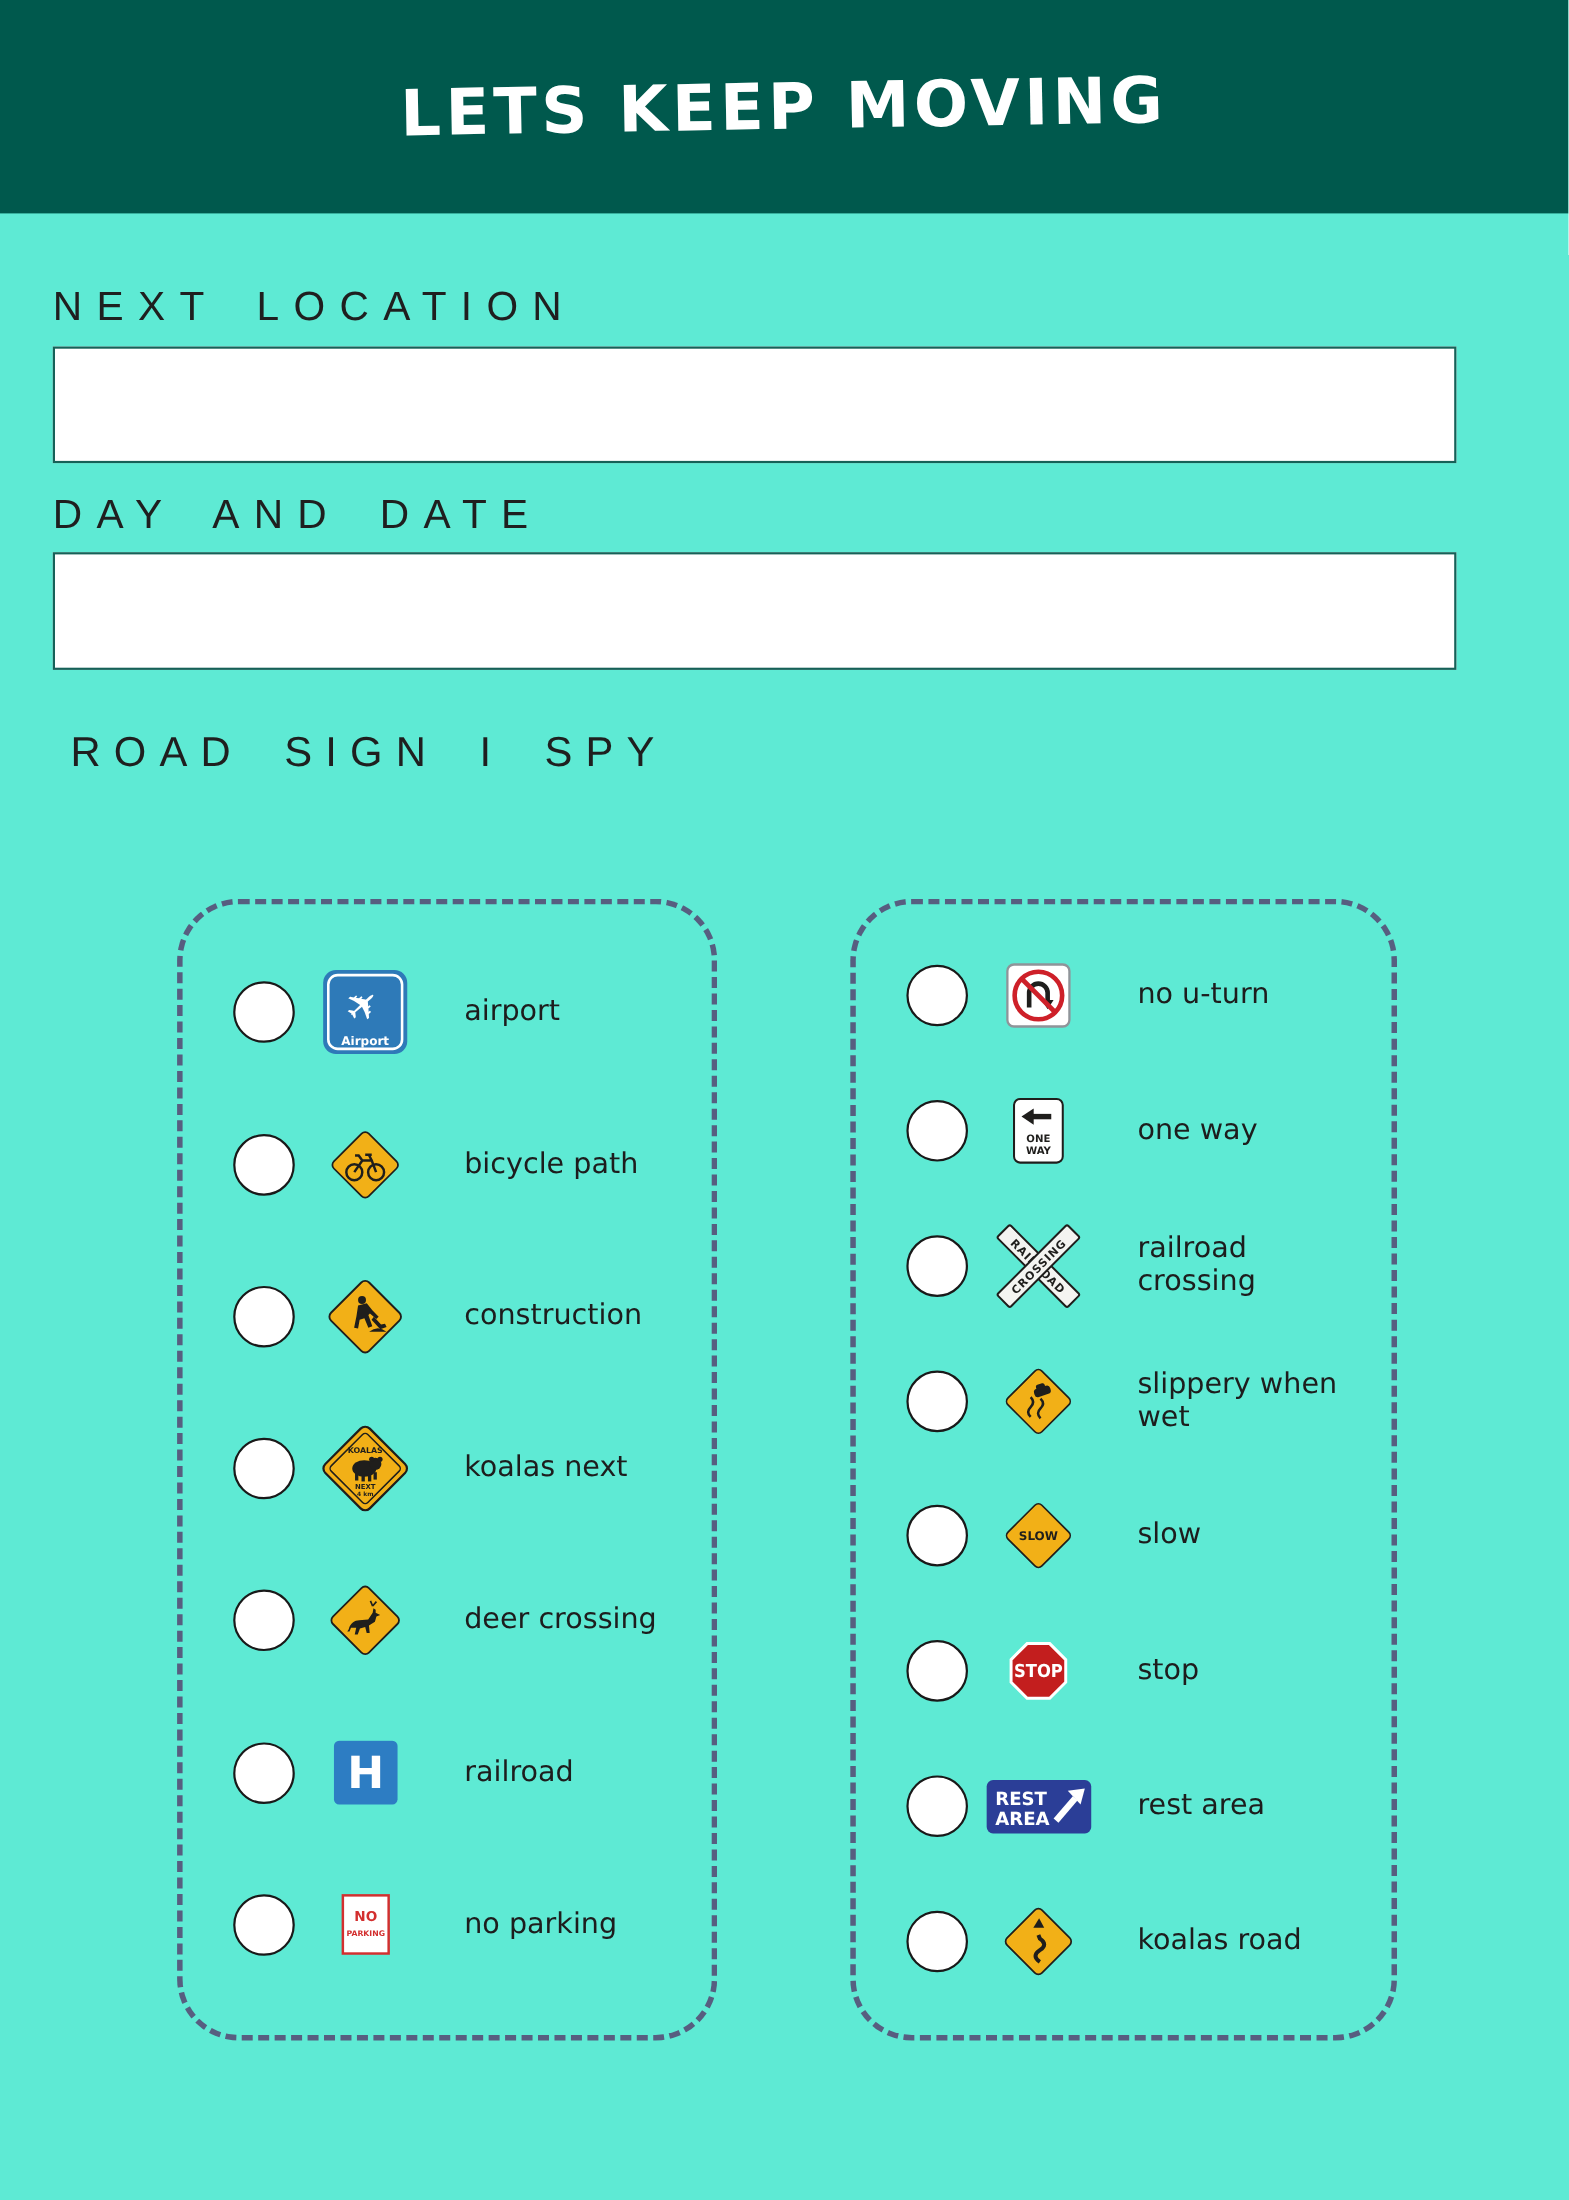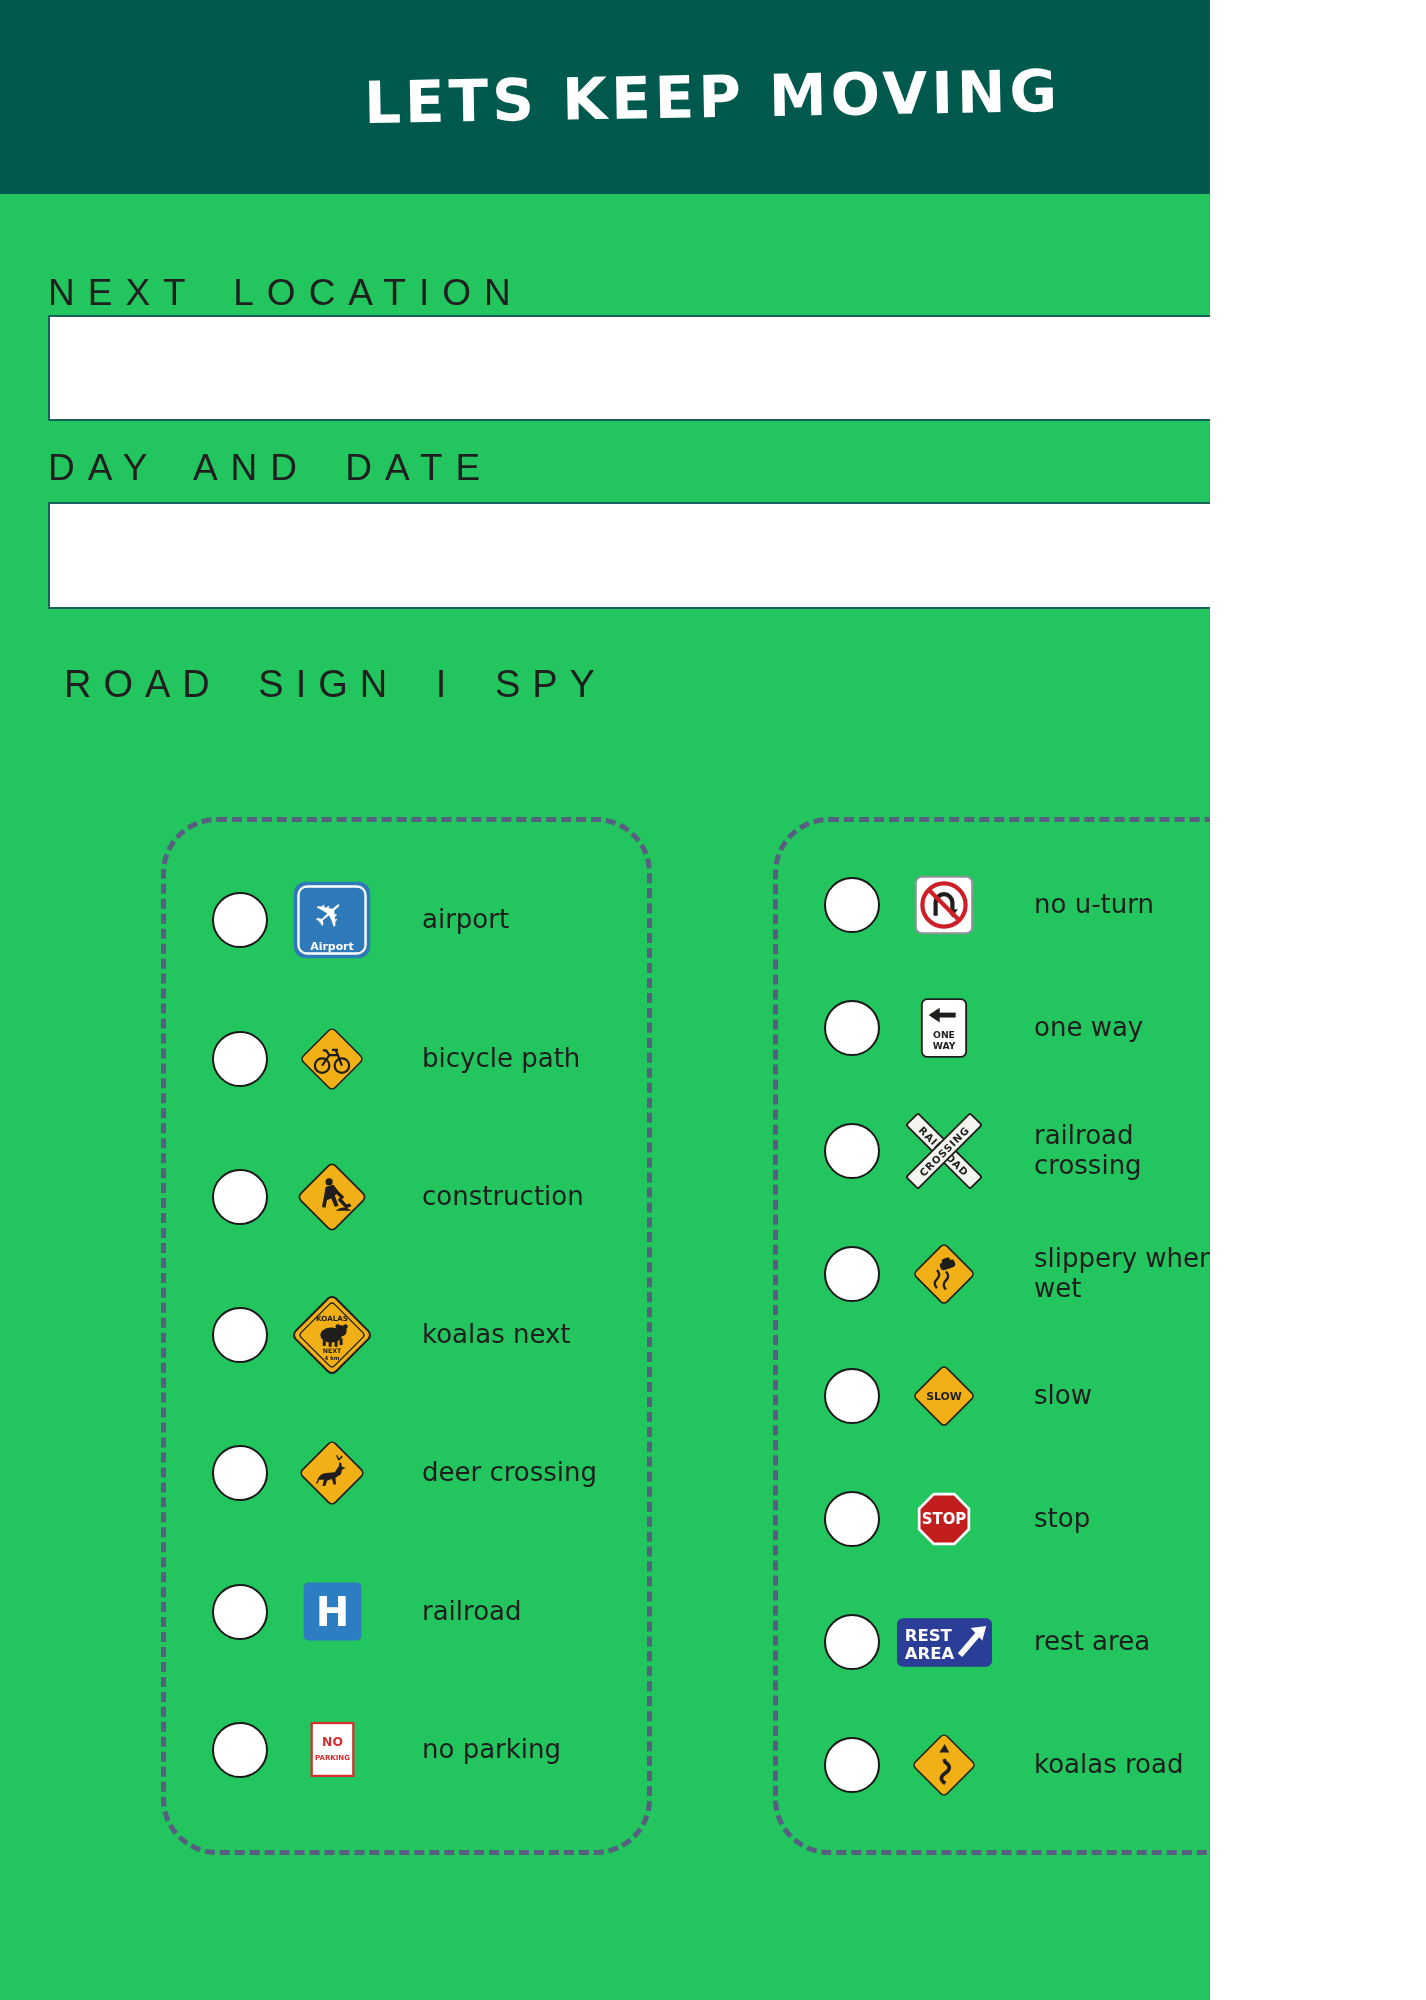--- a/index.html
+++ b/index.html
@@ -1,16 +1,16 @@
 <!DOCTYPE html>
 <html><head>
 <meta charset="utf-8">
 <style>
   html,body{margin:0;padding:0;background:#ffffff;}
-  .page{position:relative;width:1210px;height:2000px;background:#22c55e;overflow:hidden;
+  .page{position:relative;width:1426px;height:2000px;background:#5eead4;overflow:hidden;
         font-family:"DejaVu Sans",sans-serif;}
   
   .banner{position:absolute;left:0;top:0;width:1426px;height:194px;background:#00594D;
           display:flex;align-items:center;justify-content:center;}
   .banner h1{margin:0;color:#ffffff;font-size:58px;font-weight:800;letter-spacing:4px;
              font-family:"DejaVu Sans",sans-serif;transform:rotate(-1deg);}
   
   .field-label{position:absolute;left:48px;color:#1F1F1F;font-family:"Liberation Sans",sans-serif;
                font-size:37px;font-weight:400;letter-spacing:13px;word-spacing:12px;white-space:nowrap;}
   .write-box{position:absolute;left:48px;width:1272px;background:#ffffff;border:2px solid #166158;}
@@ -34,21 +34,21 @@
 </style>
 </head>
 <body>
 
 <div class="page">
 
   <div class="banner">
     <h1>LETS KEEP MOVING</h1>
   </div>
 
-  <div class="field-label" style="top:272px;text-align:right;">NEXT LOCATION</div>
+  <div class="field-label" style="top:258px;text-align:right;">NEXT LOCATION</div>
   <div class="write-box" style="top:315px;height:102px;"></div>
 
   <div class="field-label" style="top:447px;">DAY AND DATE</div>
   <div class="write-box" style="top:502px;height:103px;"></div>
 
   <div class="section-title">ROAD SIGN I SPY</div>
 
   <div class="panel panel-left" id="panel-0">
       <div class="row">
         <span class="circle"></span>

